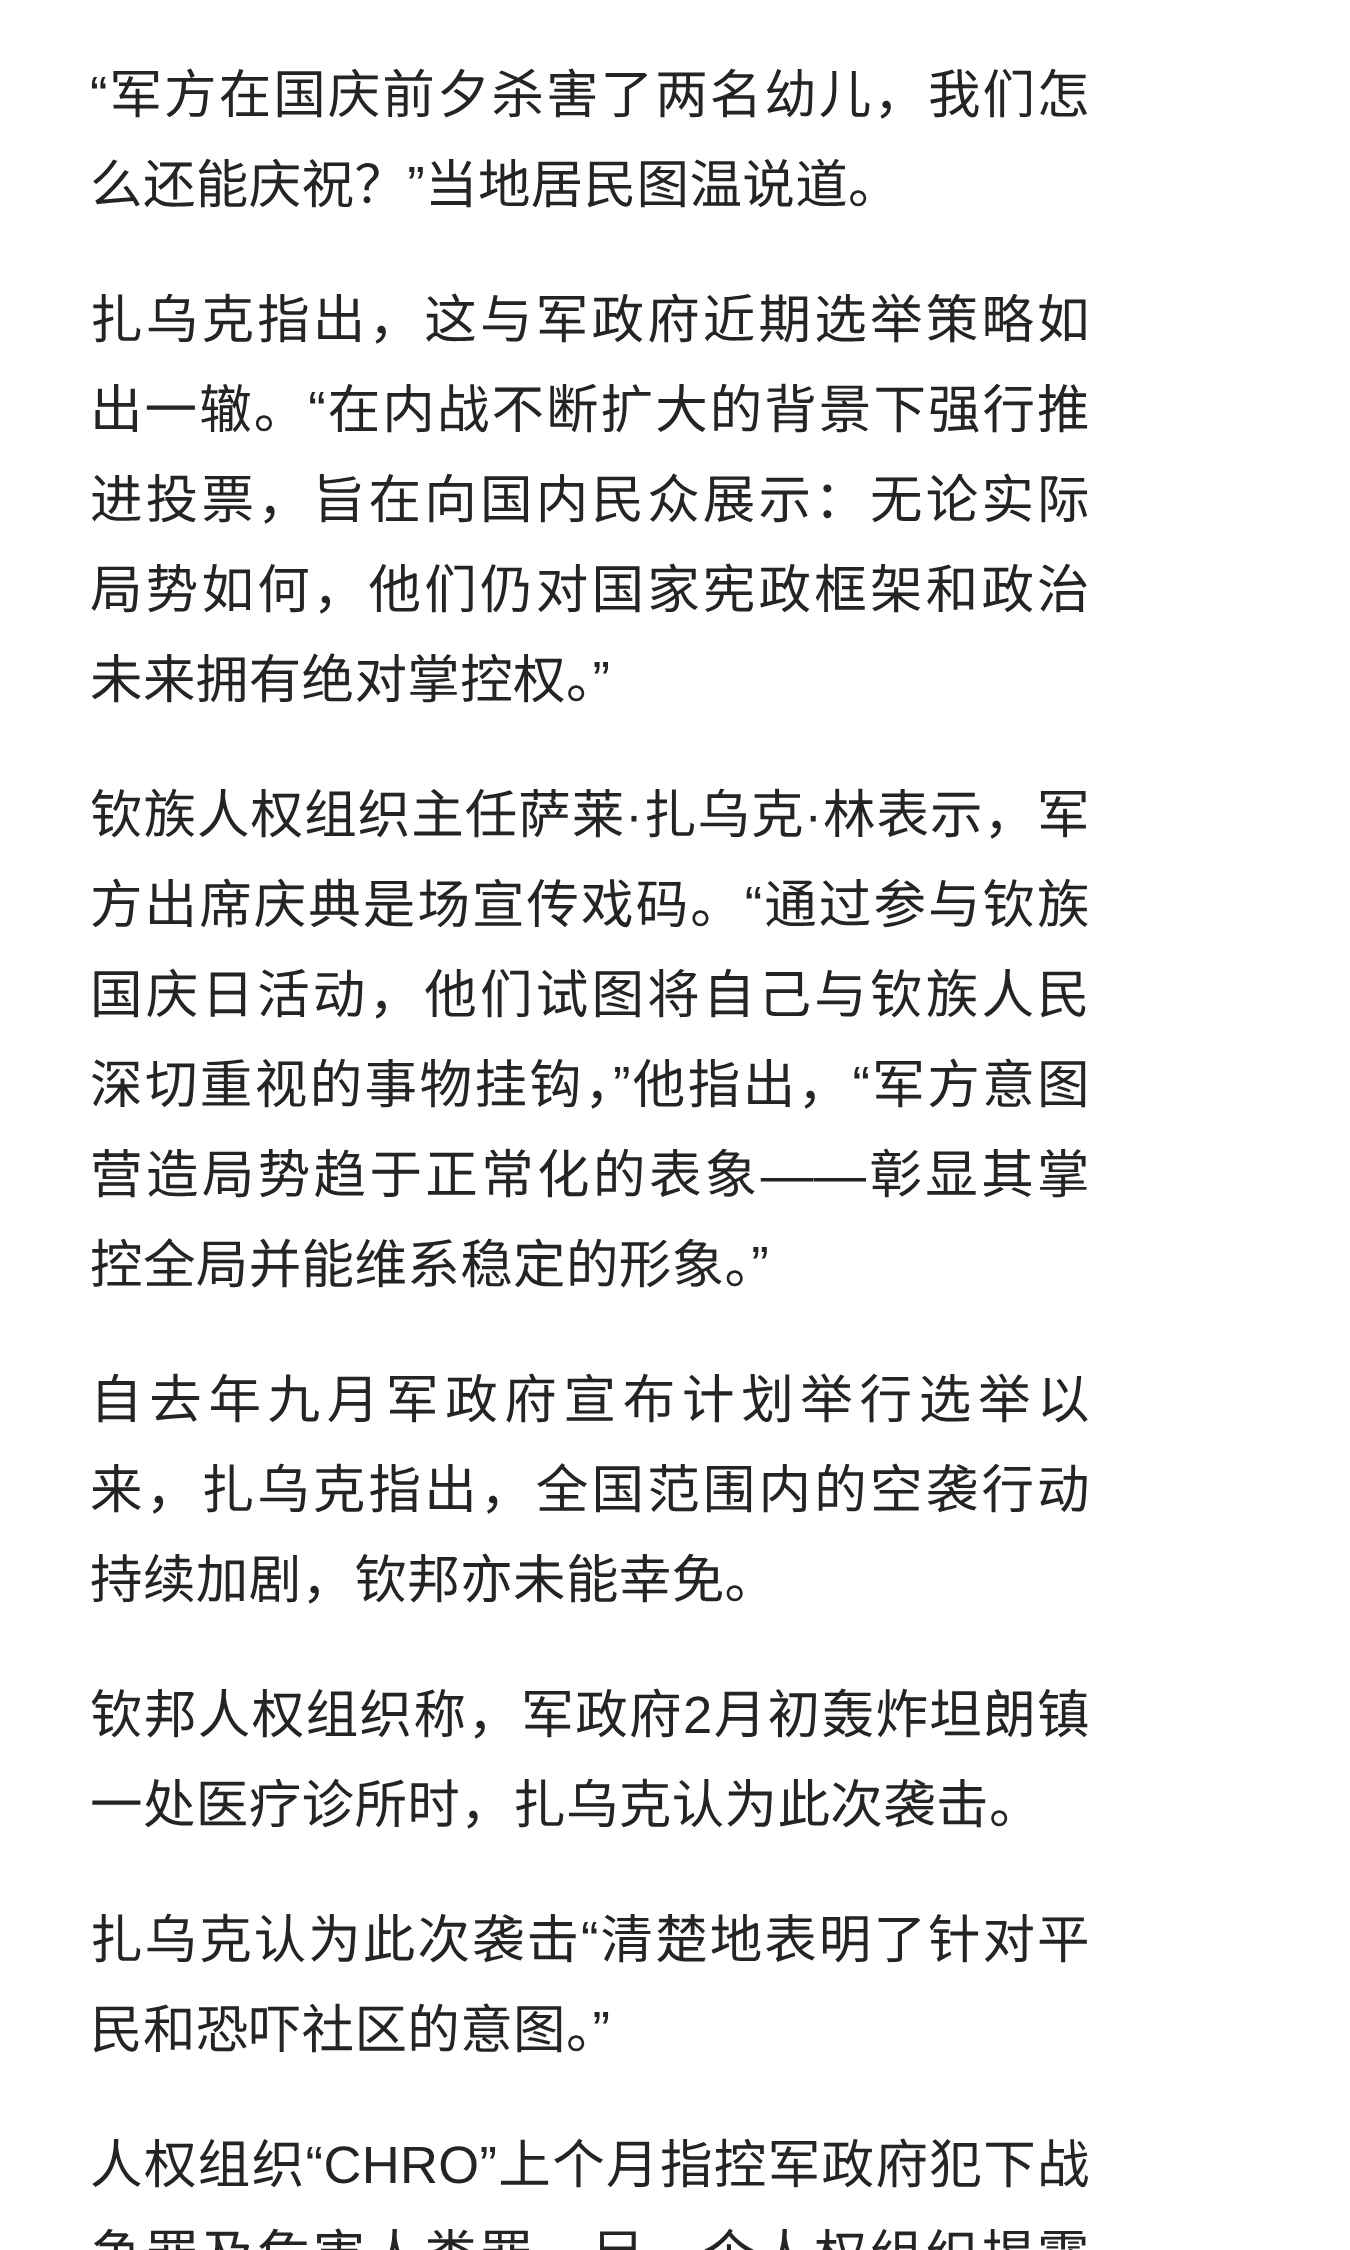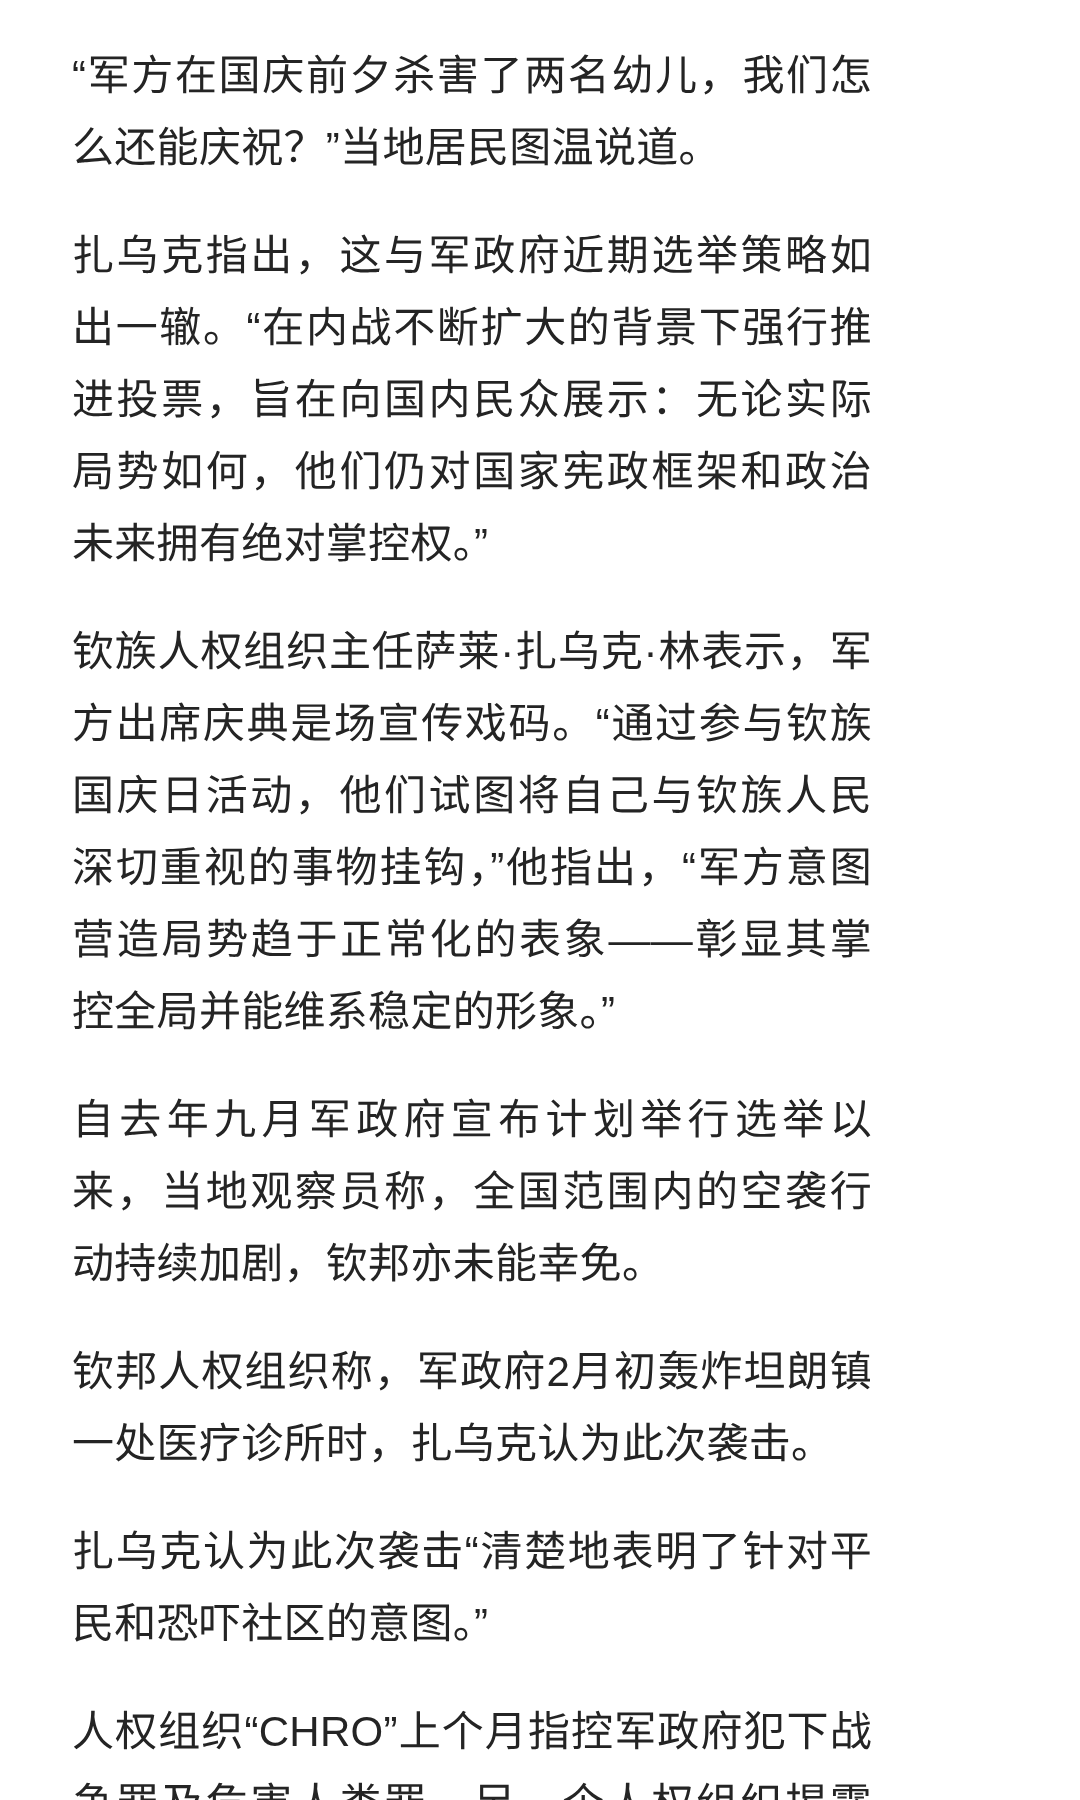--- a/index.html
+++ b/index.html
@@ -29,17 +29,17 @@
     word-break: break-all;
   }
 </style>
 </head>
 <body>
 
 <main class="article">
   <p>“军方在国庆前夕杀害了两名幼儿，我们怎么还能庆祝？”当地居民图温说道。</p>
   <p>扎乌克指出，这与军政府近期选举策略如出一辙。“在内战不断扩大的背景下强行推进投票，旨在向国内民众展示：无论实际局势如何，他们仍对国家宪政框架和政治未来拥有绝对掌控权。”</p>
   <p>钦族人权组织主任萨莱·扎乌克·林表示，军方出席庆典是场宣传戏码。“通过参与钦族国庆日活动，他们试图将自己与钦族人民深切重视的事物挂钩，”他指出，“军方意图营造局势趋于正常化的表象——彰显其掌控全局并能维系稳定的形象。”</p>
-  <p>自去年九月军政府宣布计划举行选举以来，当地观察员称，全国范围内的空袭行动持续加剧，钦邦亦未能幸免。</p>
+  <p>自去年九月军政府宣布计划举行选举以来，扎乌克指出，全国范围内的空袭行动持续加剧，钦邦亦未能幸免。</p>
   <p>钦邦人权组织称，军政府2月初轰炸坦朗镇一处医疗诊所时，扎乌克认为此次袭击。</p>
   <p>扎乌克认为此次袭击“清楚地表明了针对平民和恐吓社区的意图。”</p>
   <p>人权组织“CHRO”上个月指控军政府犯下战争罪及危害人类罪。另一个人权组织揭露了军方使用滑</p>
 </main>
 
 </body></html>

